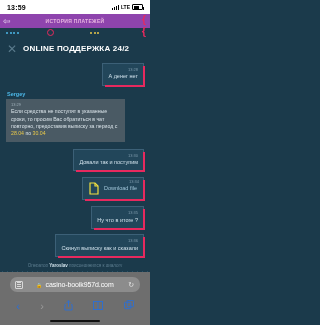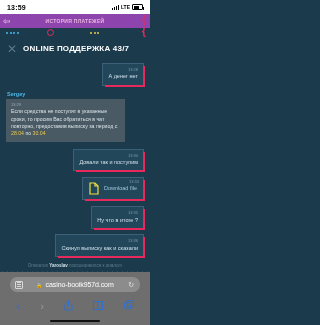--- a/index.html
+++ b/index.html
@@ -235,21 +235,21 @@
     <div class="cf dots" style="left:90px;top:4px">
       <span style="background:#e8c84a"></span>
         <span style="background:#e8c84a"></span>
         <span style="background:#e8c84a"></span>
     </div>
     <div class="cf squig2" style="right:4px;top:-2px">{</div>
   </div>
 
   <div class="chat-head">
     <span class="x-icon">✕</span>
-    <span class="chat-title">ONLINE ПОДДЕРЖКА 43/7</span>
+    <span class="chat-title">ONLINE ПОДДЕРЖКА 24/2</span>
   </div>
 
   <div class="chat-body">
 
     <div class="row out">
       <div class="bub-out">
         <span class="bub-time">13:28</span>
         <span>А денег нет</span>
       </div>
     </div>

